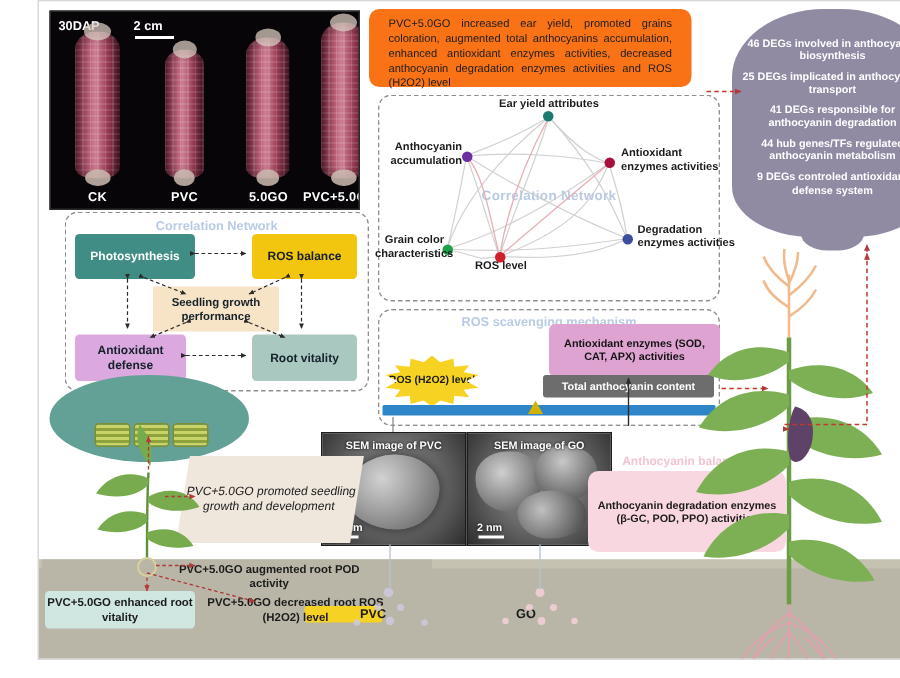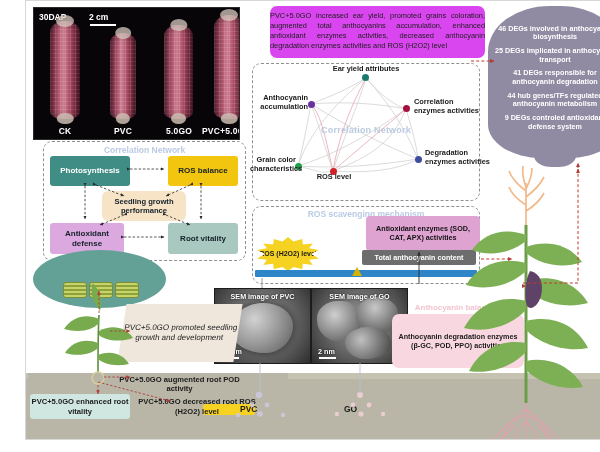--- a/index.html
+++ b/index.html
@@ -33,23 +33,23 @@
        width:60%;height:12px;border-radius:50%;background:#d8c8c0;opacity:.75;}
   .ear-base{position:absolute;bottom:-5px;left:50%;transform:translateX(-50%);
        width:55%;height:11px;border-radius:50%;background:#cdbcb2;opacity:.85;}
   .ear-label{position:absolute;bottom:3px;color:#fff;font-size:8.5px;font-weight:bold;
        letter-spacing:.2px;text-align:center;}
   #dap{position:absolute;left:5px;top:4px;color:#fff;font-size:8.5px;font-weight:bold;}
   #scale-txt{position:absolute;left:55px;top:4px;color:#fff;font-size:8.5px;font-weight:bold;}
   #scale-bar{position:absolute;left:56px;top:16px;width:26px;height:2px;background:#fff;}
 
   #orange-box{
-    left:244px;top:5px;width:215px;height:52px;background:#d946ef;
+    left:220px;top:5px;width:215px;height:52px;background:#f97316;
     border-radius:7px;font-size:7.4px;text-align:justify;color:#1c1c1c;
-    padding:5px 0;line-height:1.33;
+    padding:5px 13px;line-height:1.33;
   }
 
   
   #deg-blob{
     left:462px;top:5px;width:134px;height:152px;background:#908ba2;
     border-radius:46% 46% 40% 40%/30% 30% 22% 22%;
     display:flex;flex-direction:column;align-items:center;justify-content:center;
     gap:5px;padding:6px 4px 14px 4px;
   }
   .deg-line{color:#ffffff;font-size:7.2px;font-weight:bold;text-align:center;line-height:1.2;}
@@ -233,40 +233,40 @@
       <path d="M307,170 C312,140 322,110 340,77"></path>
       <path d="M307,170 C300,140 296,115 285,103"></path>
       <path d="M307,170 C330,150 360,125 380,108"></path>
     </g>
   </svg>
 
   <span class="node abs" style="left:336px;top:73px;background:#1a7a6f;"></span>
   <span class="nlabel abs" style="left:292px;top:64px;width:96px;">Ear yield attributes</span>
 
   <span class="node abs" style="left:377px;top:104px;background:#a5123f;"></span>
-  <span class="nlabel abs" style="left:388px;top:97px;width:72px;white-space:normal;text-align:left;">Correlation enzymes activities</span>
+  <span class="nlabel abs" style="left:388px;top:97px;width:72px;white-space:normal;text-align:left;">Antioxidant enzymes activities</span>
 
   <span class="node abs" style="left:389px;top:155px;background:#3c4c9e;"></span>
   <span class="nlabel abs" style="left:399px;top:148px;width:74px;white-space:normal;text-align:left;">Degradation enzymes activities</span>
 
   <span class="node abs" style="left:304px;top:167px;background:#cf1f2a;"></span>
   <span class="nlabel abs" style="left:280px;top:172px;width:56px;">ROS level</span>
 
   <span class="node abs" style="left:269px;top:162px;background:#1f9e4b;"></span>
   <span class="nlabel abs" style="left:224px;top:155px;width:46px;white-space:normal;text-align:right;">Grain color characteristics</span>
 
   <span class="node abs" style="left:282px;top:100px;background:#6a2fa0;"></span>
   <span class="nlabel abs" style="left:226px;top:93px;width:56px;white-space:normal;text-align:right;">Anthocyanin accumulation</span>
 
   <div class="abs dashed" id="corr-net-left"></div>
   <div id="corr-title-l" class="abs">Correlation Network</div>
 
   <div class="lbox" style="left:142px;top:155px;width:66px;height:26px;background:#f2c50f;">ROS balance</div>
   <div class="lbox" style="left:24px;top:155px;width:76px;height:26px;background:#3f8d84;color:#fff;">Photosynthesis</div>
-  <div class="lbox" style="left:76px;top:190px;width:80px;height:26px;background:#f7e4c6;border-radius:6px;font-size:7.6px;">Seedling growth performance</div>
+  <div class="lbox" style="left:76px;top:190px;width:80px;height:26px;background:#f7e4c6;border-radius:1px;font-size:7.6px;">Seedling growth performance</div>
   <div class="lbox" style="left:142px;top:222px;width:66px;height:27px;background:#a9c8c0;">Root vitality</div>
   <div class="lbox" style="left:24px;top:222px;width:70px;height:27px;background:#dba9e0;">Antioxidant defense</div>
 
   <svg class="ov">
     <defs>
       <marker id="ah" markerWidth="5" markerHeight="5" refX="4.2" refY="2" orient="auto">
         <path d="M0,0 L4.6,2 L0,4 Z" fill="#2b2b2b"></path>
       </marker>
       <marker id="ahr" markerWidth="5" markerHeight="5" refX="4.2" refY="2" orient="auto">
         <path d="M0,0 L4.6,2 L0,4 Z" fill="#b03a3a"></path>

